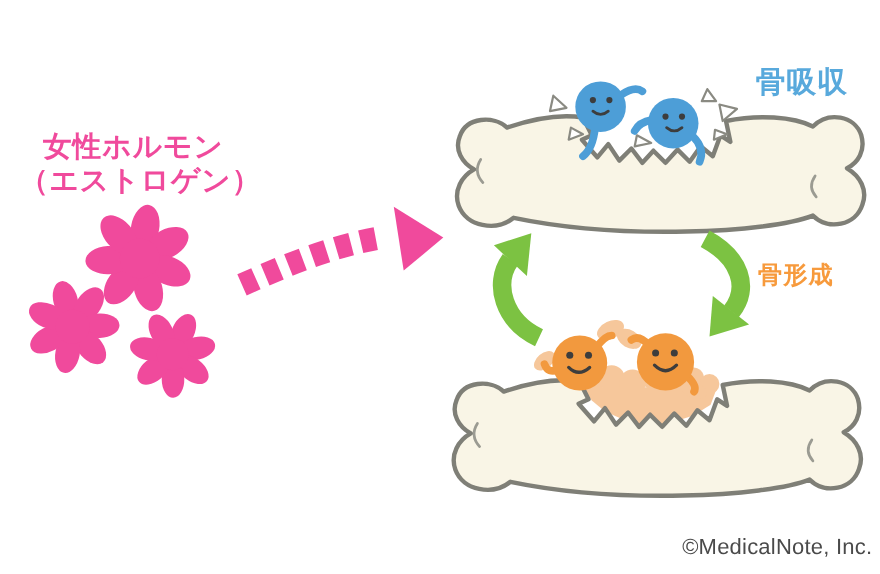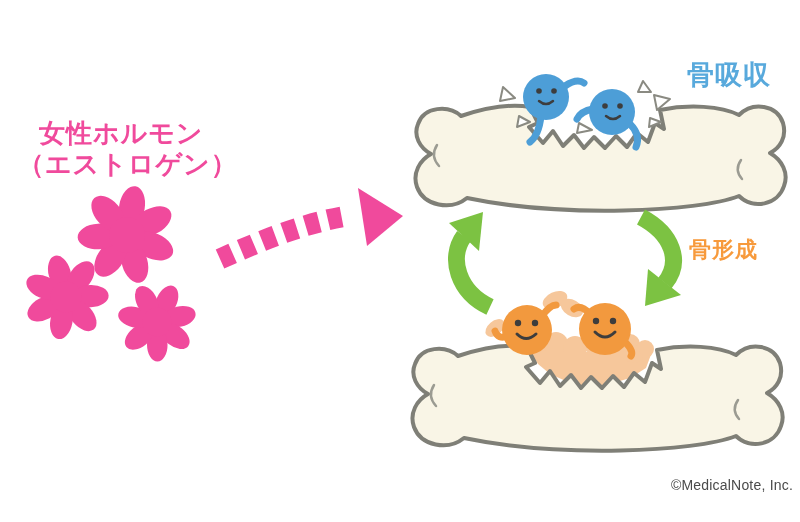--- a/index.html
+++ b/index.html
@@ -6,21 +6,21 @@
   #canvas{
     position:relative;width:800px;height:522px;background:#fff;overflow:hidden;
     font-family:"Liberation Sans","DejaVu Sans",sans-serif;
   }
   .abs{position:absolute;}
   .jp{font-weight:600;letter-spacing:1px;line-height:1.18;}
   #hormone-label{left:18px;top:118px;font-size:26px;color:var(--pink);}
   #hormone-label .line1{padding-left:21px;}
   #resorption-label{left:687px;top:60px;font-size:27px;color:var(--blue-label);}
   #formation-label{left:689px;top:237px;font-size:22px;color:var(--orange-label);}
-  #copyright{right:7px;top:477px;font-size:14px;color:var(--copyright);letter-spacing:0.2px;}
+  #copyright{right:7px;top:487px;font-size:20px;color:var(--copyright);letter-spacing:0.2px;}
   svg{display:block;}
   .fill-pink{fill:var(--pink);}
   .stroke-pink{stroke:var(--pink);fill:none;}
   .bone{fill:var(--bone-fill);stroke:var(--bone-stroke);stroke-width:4;stroke-linejoin:round;}
   .accent{stroke:#9b9b92;stroke-width:2.5;fill:none;stroke-linecap:round;}
   .debris{fill:#ffffff;stroke:var(--debris-stroke);stroke-width:2;stroke-linejoin:round;}
   .cell-blue{fill:var(--blue);}
   .arm-blue{stroke:var(--blue);stroke-width:7;fill:none;stroke-linecap:round;}
   .cell-orange{fill:var(--orange);}
   .arm-orange{stroke:var(--orange);stroke-width:7;fill:none;stroke-linecap:round;}

